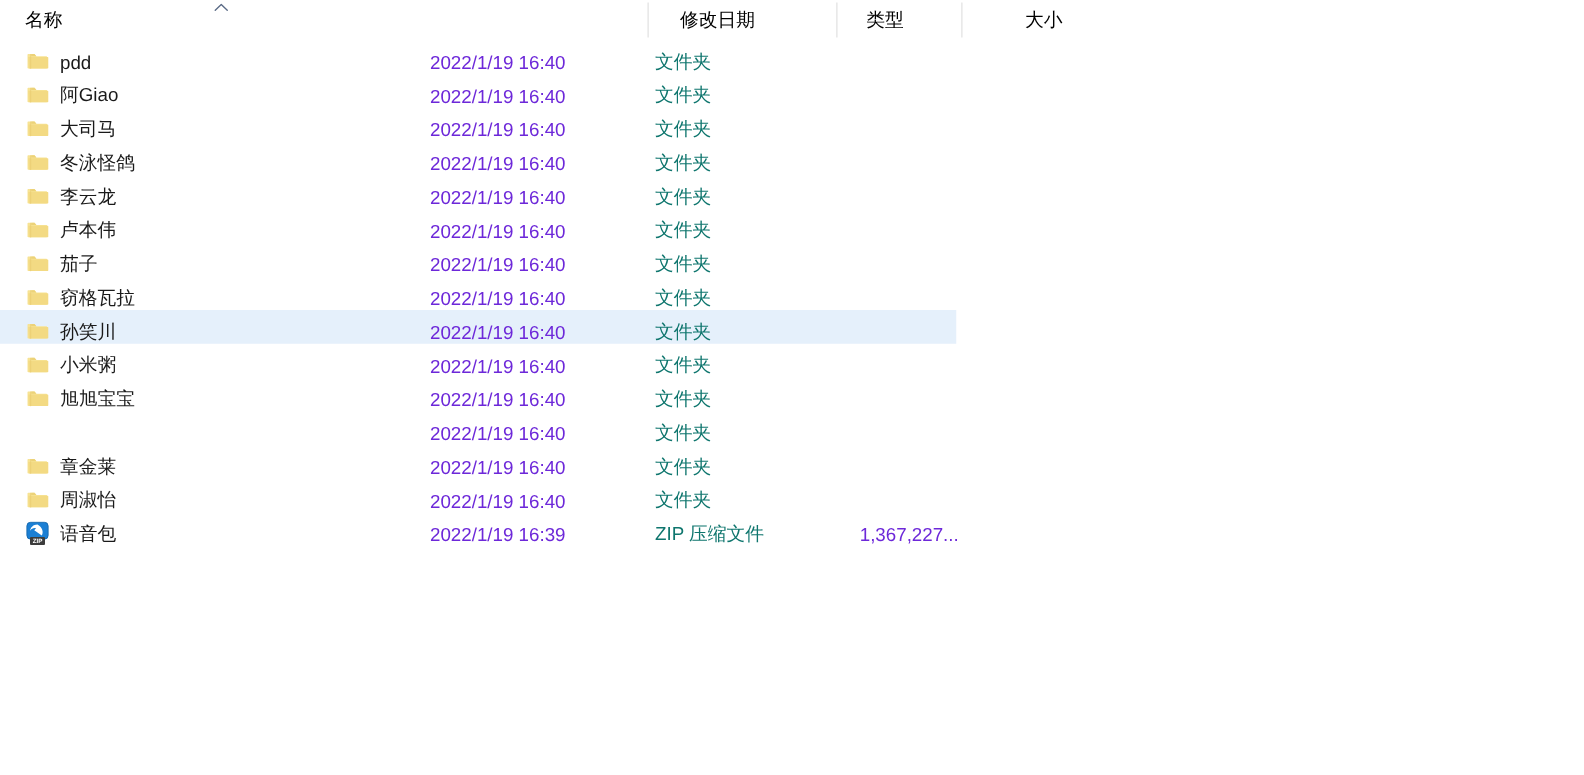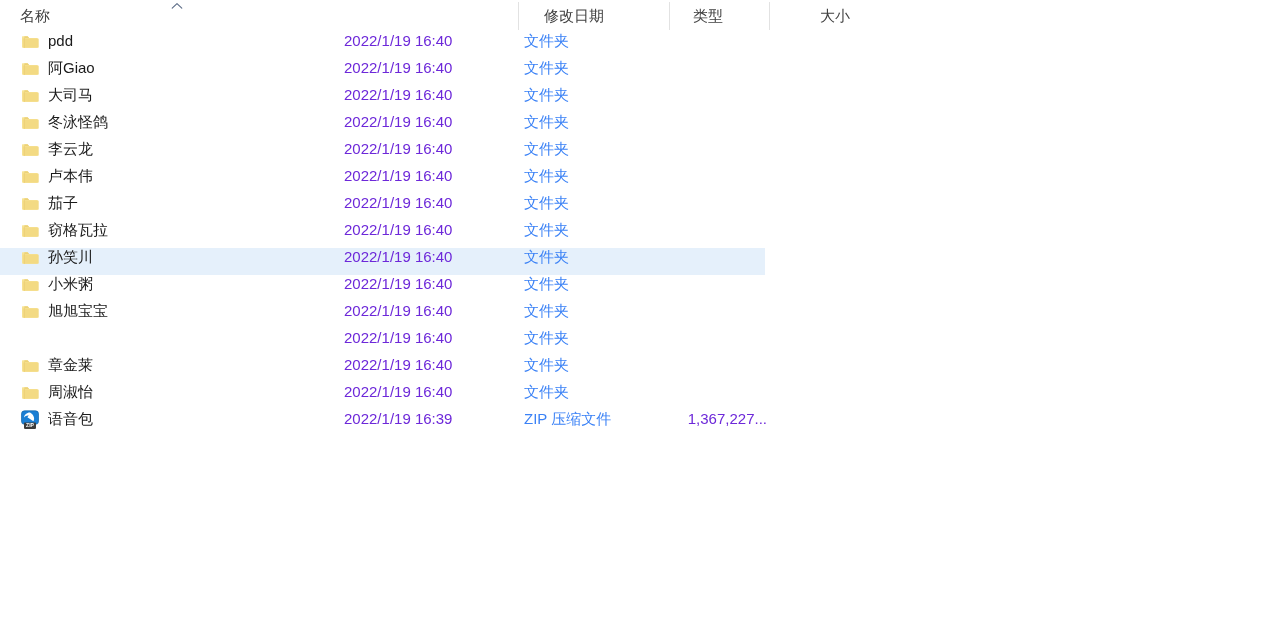--- a/index.html
+++ b/index.html
@@ -30,21 +30,21 @@
     background: #ffffff;
     box-sizing: border-box;
   }
   .col-header .hdr {
     position: absolute;
     top: 0;
     height: 32px;
     display: flex;
     align-items: center;
     font-size: 15px;
-    color: #404040;
+    color: #000000;
     font-weight: 400;
     cursor: default;
     user-select: none;
     white-space: nowrap;
     overflow: hidden;
   }
   .hdr-name  { left: 0px;   width: 518px; padding-left: 20px; box-sizing: border-box; }
   .hdr-date  { left: 518px; width: 151px; padding-left: 26px; box-sizing: border-box; }
   .hdr-type  { left: 669px; width: 100px; padding-left: 24px; box-sizing: border-box; }
   .hdr-size  { left: 769px; width: 120px; padding-left: 7px;  box-sizing: border-box; margin-left: 44px; }
@@ -80,28 +80,28 @@
     height: 27px;
     display: flex;
     align-items: center;
     cursor: default;
     user-select: none;
     font-size: 15px;
   }
   .row .cell {
     position: absolute;
     display: flex;
-    align-items: flex-start;
+    align-items: flex-end;
     height: 27px;
     white-space: nowrap;
     overflow: hidden;
   }
   .cell-name { left: 0px;   width: 516px; padding-left: 20px; box-sizing: border-box; color: #1a1a1a; }
   .cell-date { left: 344px; width: 175px; color: #6d28d9; }
-  .cell-type { left: 524px; width: 145px; color: #3b82f6; }
+  .cell-type { left: 524px; width: 145px; color: #0f766e; }
   .cell-size { left: 669px; width: 110px; justify-content: flex-end; padding-right: 12px; box-sizing: border-box; color: #6d28d9; }
 
   .row .sel-bg {
     position: absolute;
     left: 0;
     top: 0;
     width: 765px;
     height: 27px;
     background: transparent;
   }

